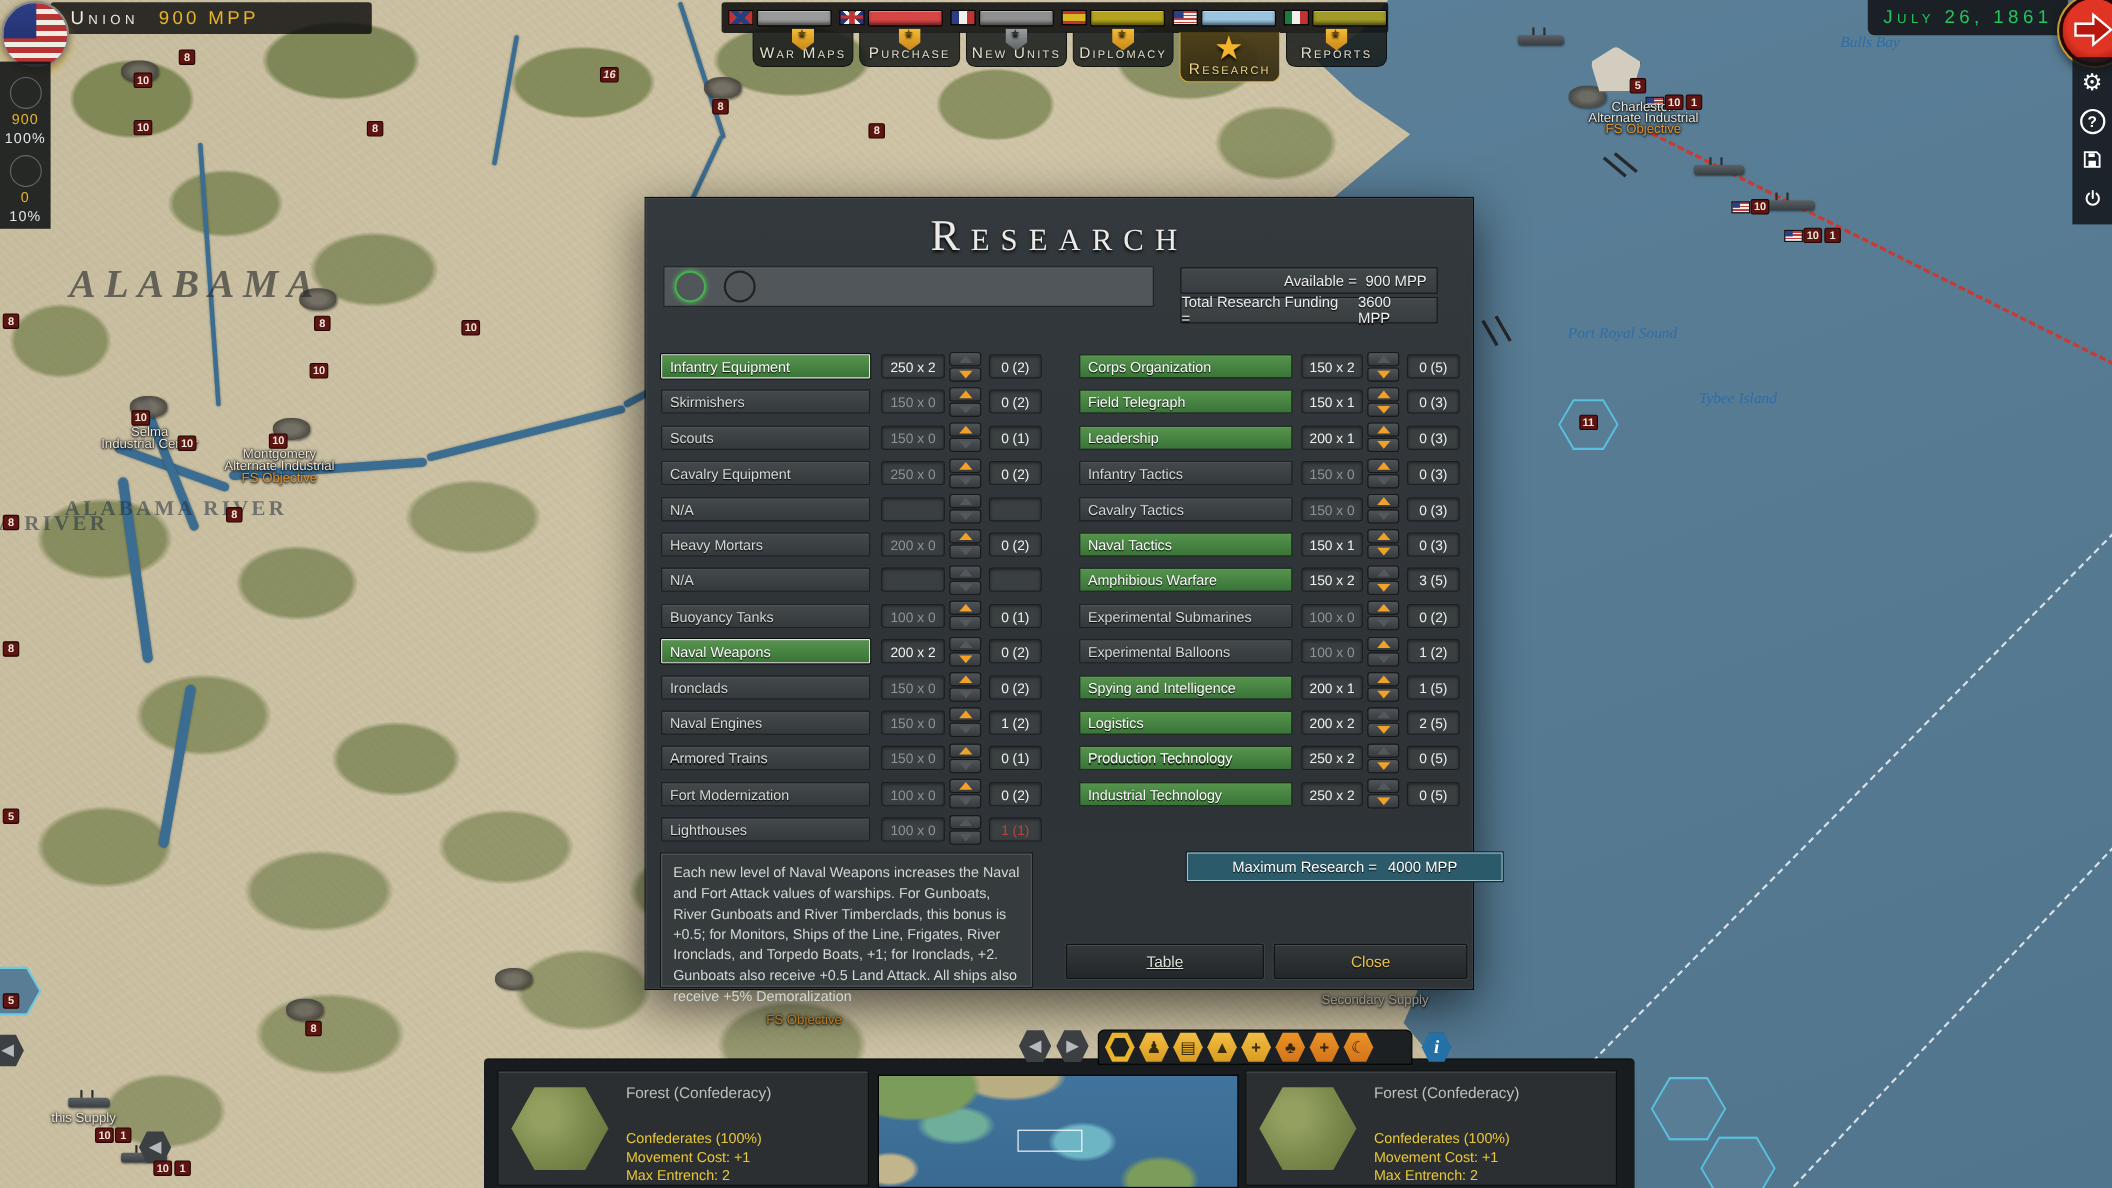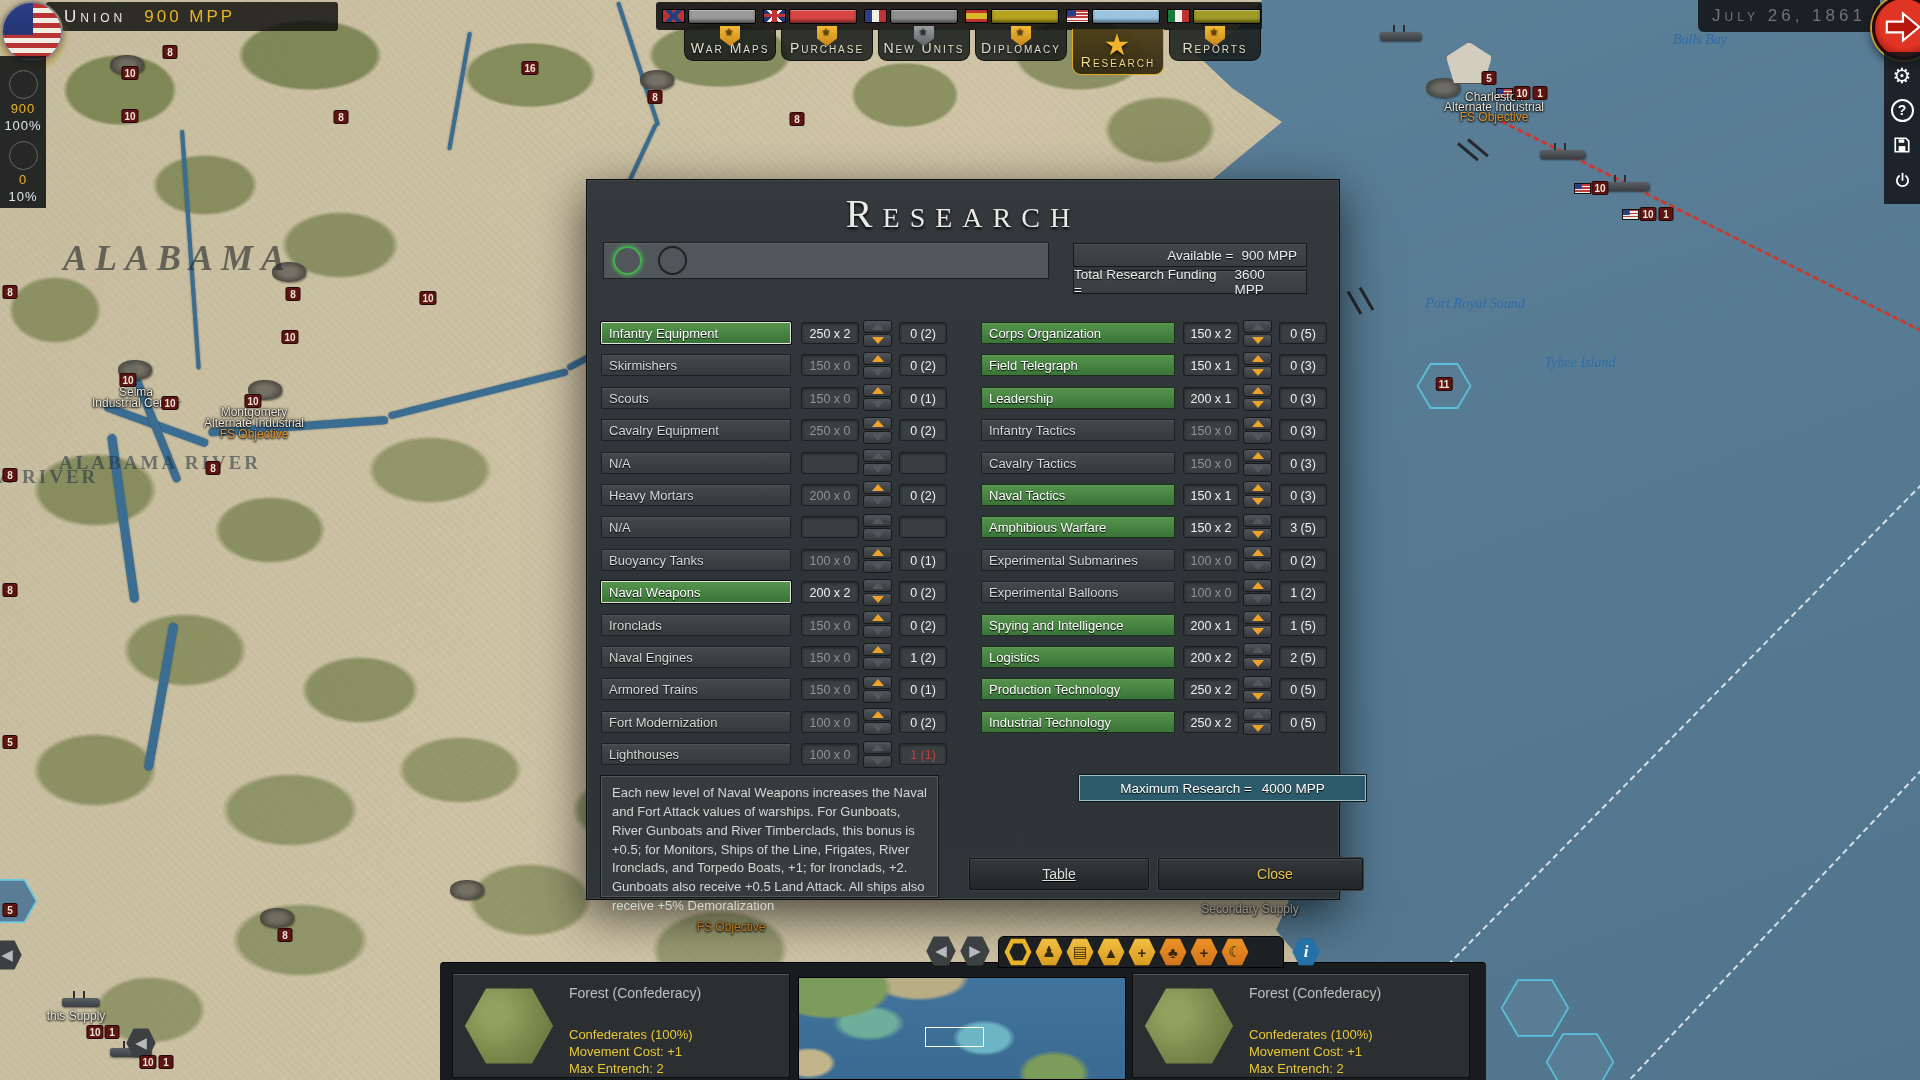--- a/index.html
+++ b/index.html
@@ -80,21 +80,21 @@
   .union-bar{position:absolute;left:46px;top:2px;width:292px;height:29px;background:rgba(12,12,12,.82);
     border-radius:3px;display:flex;align-items:center;padding-left:18px;box-sizing:border-box;}
   .union-bar .fac{font-variant:small-caps;font-size:17px;letter-spacing:4px;color:#ece9e2;}
   .union-bar .mpp{font-variant:small-caps;font-size:17px;letter-spacing:3px;color:#e9b428;margin-left:18px;}
   .bigflag{position:absolute;left:1px;top:1px;width:58px;height:58px;border-radius:50%;border:2px solid #888;
     box-shadow:0 5px 10px -2px rgba(245,195,60,.75),0 2px 6px rgba(0,0,0,.6);overflow:hidden;
     background:linear-gradient(#2c3f85,#243473) top left/52% 55% no-repeat,
     repeating-linear-gradient(180deg,#b83434 0 5px,#efece2 5px 10px);}
   .datebar{position:absolute;left:1698px;top:0;width:182px;height:32px;background:rgba(12,12,12,.82);
     border-radius:0 0 0 6px;display:flex;align-items:center;justify-content:center;
-    font-variant:small-caps;font-size:17px;letter-spacing:4px;color:#737373;}
+    font-variant:small-caps;font-size:17px;letter-spacing:4px;color:#22c55e;}
   .endturn{position:absolute;left:1872px;top:-4px;width:58px;height:58px;border-radius:50%;
     background:radial-gradient(circle at 50% 42%,#e03424 55%,#8d120a 90%);
     border:3px solid #2a0502;box-shadow:0 0 0 2px #c79a2c,0 4px 10px rgba(0,0,0,.7);}
   .endturn svg{position:absolute;left:8px;top:10px;}
 
   .dipstrip{position:absolute;left:656px;top:2px;width:606px;height:28px;background:rgba(12,12,12,.88);
     border-radius:3px;display:flex;align-items:center;gap:7px;padding:0 6px;box-sizing:border-box;}
   .dipcell{display:flex;align-items:center;gap:3px;}
   .flag{width:23px;height:14px;border:1px solid #000;box-sizing:border-box;flex:none;}
   .flag.usa{background:linear-gradient(#2c3f85,#2c3f85) top left/45% 55% no-repeat,
@@ -189,21 +189,21 @@
     border:1px solid #53585b;box-shadow:0 0 0 1px #131516;box-sizing:border-box;padding:7px 10px;
     font-size:13px;line-height:1.45;color:#d3d8d3;}
   .maxbox{position:absolute;left:492px;top:595px;width:287px;height:26px;background:#2b5b6a;
     border:1px solid #9cc2cc;box-shadow:0 0 0 1px #10181b;box-sizing:border-box;
     display:flex;align-items:center;justify-content:center;font-size:13.5px;color:#ffffff;text-shadow:0 1px 1px #000;}
   .maxbox b{font-weight:normal;margin-left:10px;}
   .dlg-btn{position:absolute;top:678px;height:30px;background:linear-gradient(#33383b,#232729);
     border:1px solid #101213;border-radius:2px;box-shadow:inset 0 1px 0 rgba(255,255,255,.1),0 0 0 1px #3c4144;
     display:flex;align-items:center;justify-content:center;font-size:14px;color:#dde2dd;text-shadow:0 1px 1px #000;cursor:pointer;}
   #tableBtn{left:382px;width:178px;text-decoration:underline;}
-  #closeBtn{left:571px;width:174px;color:#e9c44f;padding-left:29px;}
+  #closeBtn{left:571px;width:174px;color:#e9c44f;}
 
   
   .dockback{position:absolute;left:440px;top:962px;width:1046px;height:118px;background:#191c1e;
     border-top:1px solid #000;border-radius:4px 4px 0 0;}
   .iconstrip{position:absolute;left:998px;top:936px;width:286px;height:32px;background:#1d2022;
     border-radius:6px 6px 0 0;border:1px solid #000;display:flex;align-items:center;gap:3px;padding:0 5px;box-sizing:border-box;}
   .dockarrows{position:absolute;left:926px;top:936px;display:flex;gap:4px;}
   .hexicon{width:28px;height:28px;clip-path:polygon(25% 3%,75% 3%,98% 50%,75% 97%,25% 97%,2% 50%);
     display:flex;align-items:center;justify-content:center;font-size:15px;font-weight:bold;position:relative;}
   .hexicon.gold{background:linear-gradient(#f2c045,#d89a1e);color:#3a2c08;}
@@ -311,21 +311,21 @@
         <div class="mlabel ml-objective" style="left: 1494px; top: 117px;">FS Objective</div>
         <div class="mlabel ml-water" style="left: 1475px; top: 304px;">Port Royal Sound</div>
         <div class="mlabel ml-water" style="left: 1580px; top: 363px;">Tybee Island</div>
         <div class="mlabel ml-water" style="left: 1700px; top: 40px;">Bulls Bay</div>
         <div class="mlabel ml-supply" style="left: 1250px; top: 909px;">Secondary Supply</div>
         <div class="mlabel ml-objective" style="left: 731px; top: 927px;">FS Objective</div>
         <div class="mlabel ml-water" style="left: 735px; top: 1035px;">St Andrew's Inlet</div>
         <div class="mlabel ml-supply" style="left: 76px; top: 1016px;">this Supply</div>
       </div>
     <div id="mapBadges">
-        <div class="badge" style="left: 530px; top: 68px;">16</div>
+        <div class="badge" style="left: 554px; top: 68px; font-style: italic;">16</div>
         <div class="badge" style="left: 655px; top: 97px;">8</div>
         <div class="badge" style="left: 797px; top: 119px;">8</div>
         <div class="badge" style="left: 130px; top: 73px;">10</div>
         <div class="badge" style="left: 170px; top: 52px;">8</div>
         <div class="badge" style="left: 130px; top: 116px;">10</div>
         <div class="badge" style="left: 341px; top: 117px;">8</div>
         <div class="badge" style="left: 10px; top: 292px;">8</div>
         <div class="badge" style="left: 428px; top: 298px;">10</div>
         <div class="badge" style="left: 293px; top: 294px;">8</div>
         <div class="badge" style="left: 290px; top: 337px;">10</div>

